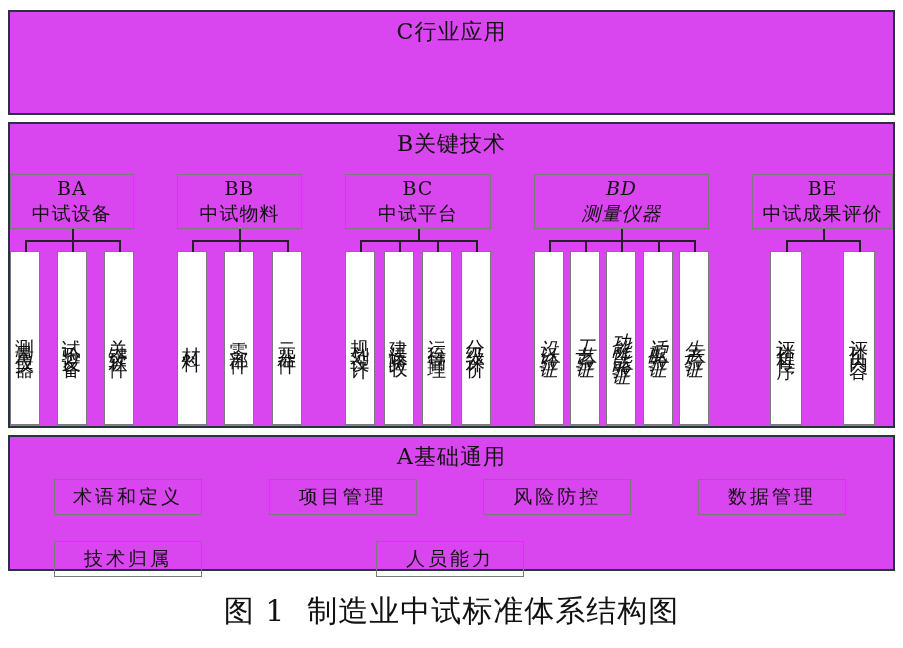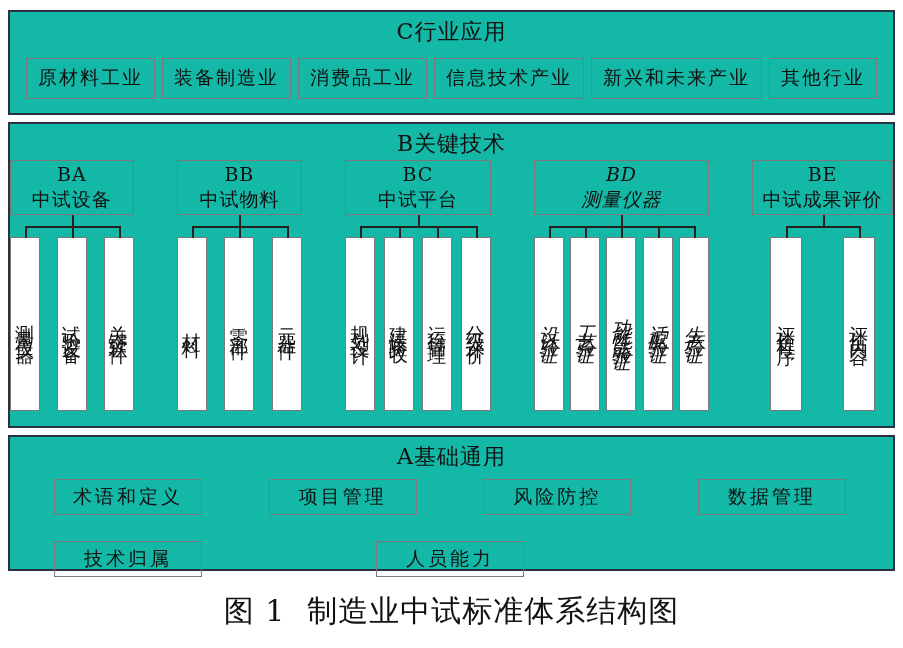--- a/index.html
+++ b/index.html
@@ -4,41 +4,41 @@
 <style>
   html,body { margin:0; padding:0; }
   body {
     width:903px; height:648px; background:#ffffff;
     font-family:"DejaVu Serif","Liberation Serif",serif;
     color:#111111; overflow:hidden;
   }
   .page { padding:10px 8px 0 8px; box-sizing:border-box; }
 
   .section {
-    border:2.5px solid #2a3140; background:#14b8a6; box-sizing:border-box;
+    border:2.5px solid #2a3140; background:#d946ef; box-sizing:border-box;
   }
   .sec-c { height:105px; margin-bottom:7px; }
   .sec-b { height:306px; margin-bottom:7px; }
   .sec-a { height:136px; }
 
   .sec-title {
     text-align:center; font-size:22px; letter-spacing:1px; padding-top:6px;
     line-height:1.25;
   }
 
   
   .c-row { display:flex; justify-content:space-between; padding:12px 16px 0 16px; }
   .c-box {
     border:1.5px solid #7a7a7a; height:41px; box-sizing:border-box;
     display:flex; align-items:center; justify-content:center;
     font-size:19px; letter-spacing:2px; padding:0 11px; white-space:nowrap;
   }
 
   
-  .b-parents { display:flex; justify-content:center; gap:43px; margin-top:2px; }
+  .b-parents { display:flex; justify-content:center; gap:43px; margin-top:16px; }
   .subtree { display:flex; flex-direction:column; --hx:15px; }
   .g0{ width:129px; } .g1{ width:131px; } .g2{ width:152px; }
   .g3{ width:183px;font-style:italic; } .g4{ width:147px; --hx:34px; }
   .parent-box {
     border:1.5px solid #7a7a7a; height:55px; box-sizing:border-box;
     display:flex; flex-direction:column; align-items:center; justify-content:center;
     font-size:19px; line-height:1.3; letter-spacing:1px; text-align:center;
   }
   .connector { position:relative; height:22px; }
   .pstub { position:absolute; left:50%; top:0; height:12px; width:0; border-left:2px solid #222222; }
@@ -74,28 +74,20 @@
   .caption { margin-top:20px; text-align:center; font-size:30px; letter-spacing:1px; }
   .caption .prefix { margin-right:22px; }
 </style>
 </head>
 <body>
 
 <div class="page">
 
   <div class="section sec-c">
     <div class="sec-title">C行业应用</div>
-    <div class="c-row">
-      <div class="c-box">原材料工业</div>
-      <div class="c-box">装备制造业</div>
-      <div class="c-box">消费品工业</div>
-      <div class="c-box">信息技术产业</div>
-      <div class="c-box">新兴和未来产业</div>
-      <div class="c-box">其他行业</div>
-    </div>
   </div>
 
   <div class="section sec-b">
     <div class="sec-title">B关键技术</div>
     <div class="b-parents">
 
       <div class="subtree g0">
         <div class="parent-box">
           <span>BA</span>
           <span>中试设备</span>

